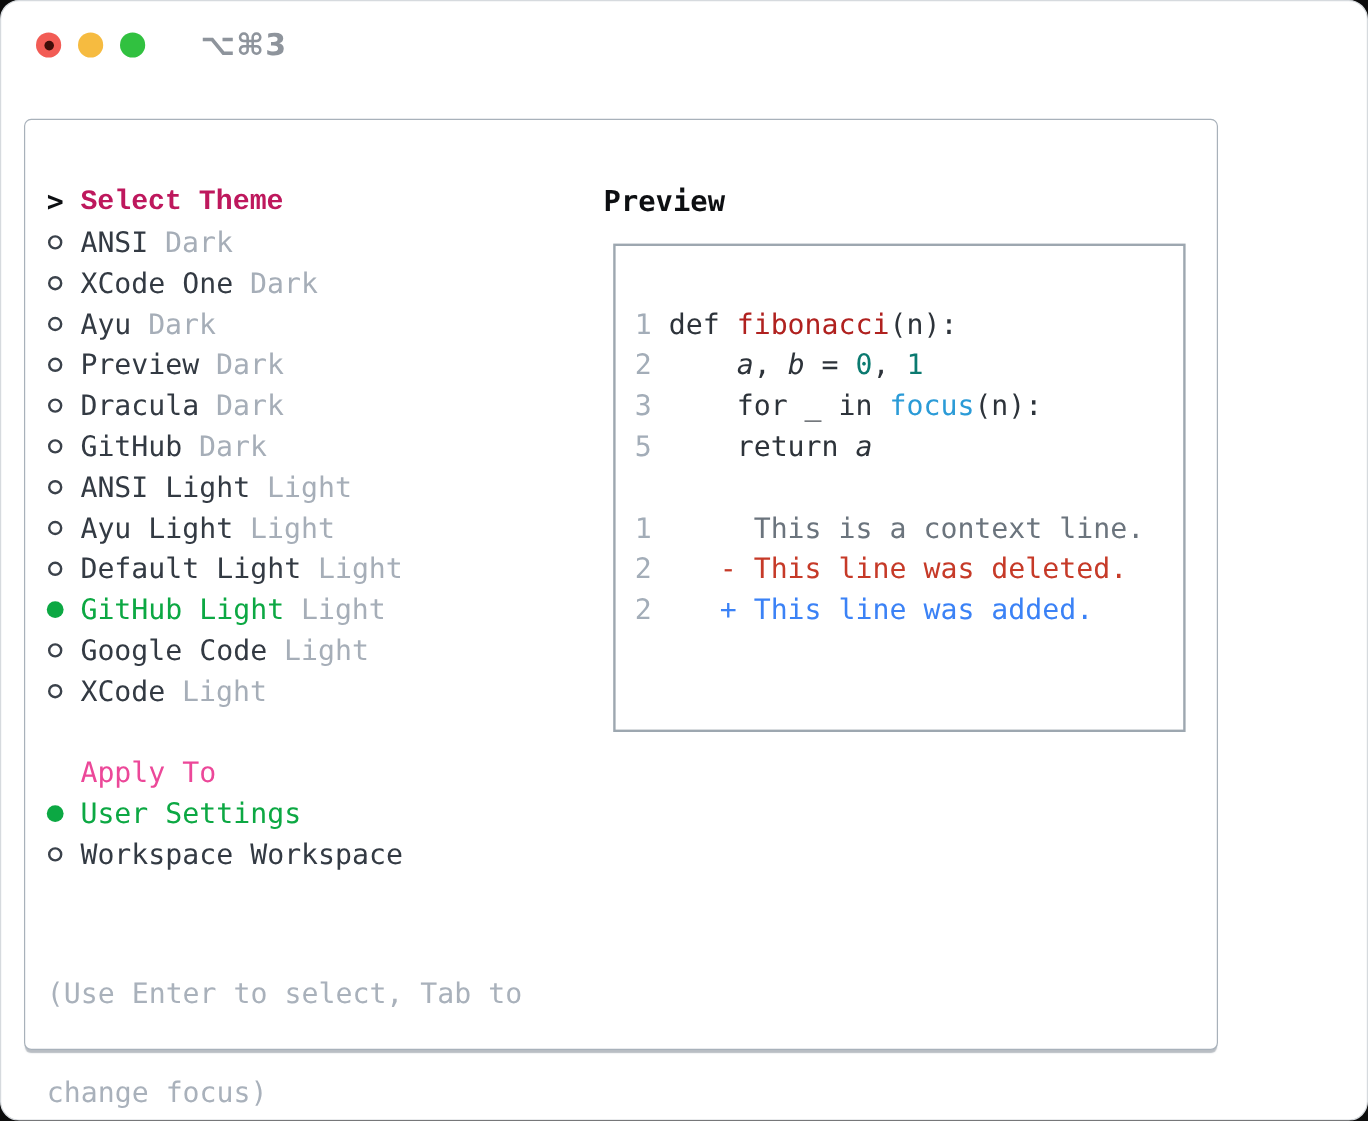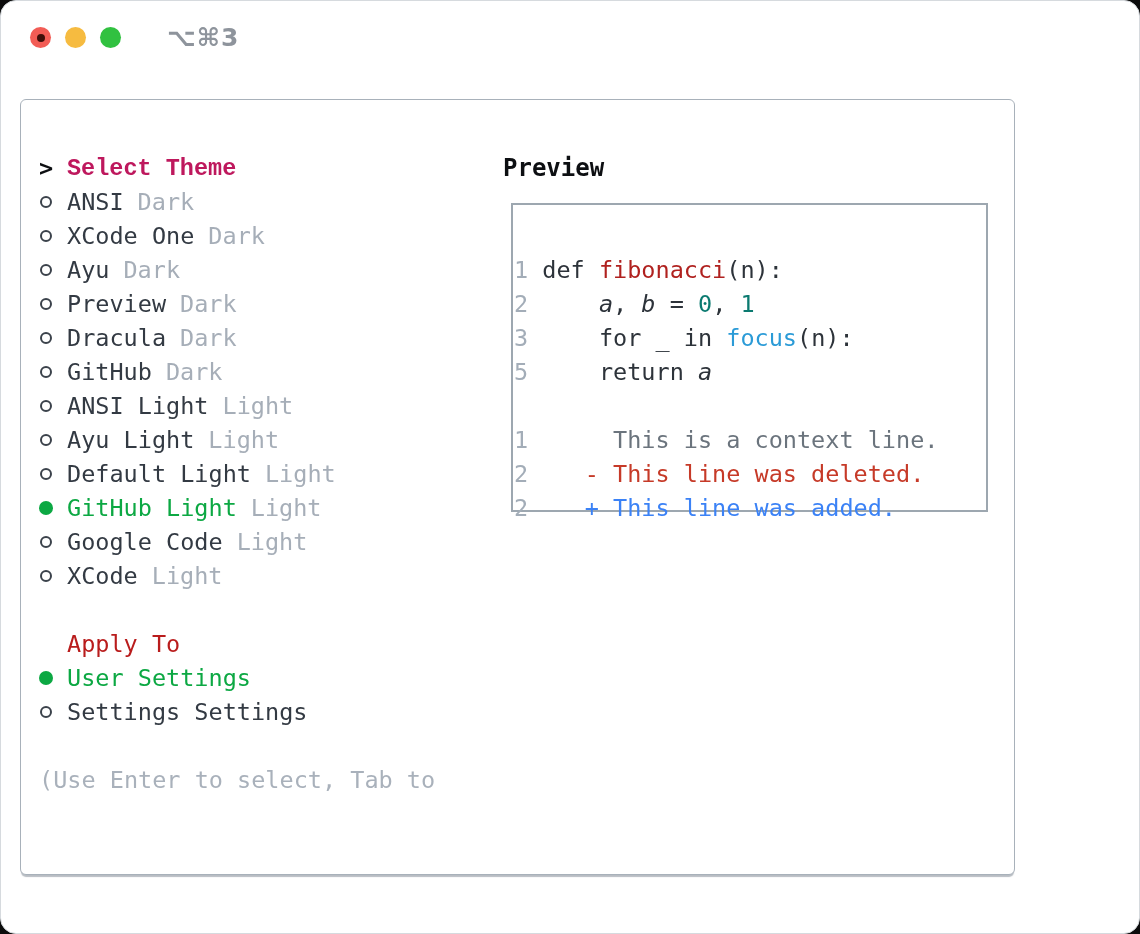--- a/index.html
+++ b/index.html
@@ -49,34 +49,34 @@
   .dot {
     width: 12px; height: 12px; border: 2px solid #3b424b; border-radius: 50%;
   }
   .dot-selected {
     width: 14px; height: 14px; border-radius: 50%; background: #0ca843;
   }
   .hdr { font-weight: 700; color: #be185d; white-space: pre; font-family: Liberation Mono, monospace; }
   .tname { color: #333a43; white-space: pre; }
   .tname.sel { color: #0ca843; text-align: center; }
   .badge { color: #a6aeb8; margin-left: 14px; white-space: pre; }
-  .apply-label { color: #b91c1c; white-space: pre; }
+  .apply-label { color: #ec4899; white-space: pre; }
   .help-line {
     height: 34px; line-height: 34px; font-size: 23.5px;
-    color: #a9b1bb; white-space: pre;
+    color: #a9b1bb; white-space: pre; margin-top: 48px;
   }
 
   
   .preview-title {
     position: absolute; left: 482px; top: 51px; height: 34px; line-height: 34px;
     font-size: 24px; font-weight: 700; color: #0d0f12;
   }
   .preview-box {
-    position: absolute; left: 490px; top: 103px; width: 477px; height: 309px;
-    border: 2px solid #9da7b0; background: #fff; padding: 48px 0 0 1px;
+    position: absolute; left: 490px; top: 103px; width: 477px; height: 407px;
+    border: 2px solid #9da7b0; background: #fff; padding: 48px 0 0 16px;
   }
   .pline { height: 34px; line-height: 34px; font-size: 23.5px; white-space: pre; }
   .ln       { color: #a3adb8; }
   .tok-plain   { color: #2d333a; }
   .tok-fn      { color: #b0211f; }
   .tok-lit     { color: #0b7a70; }
   .tok-builtin { color: #2b9bd7; }
   .tok-var     { color: #2d333a; font-style: italic; }
   .tok-ctx     { color: #6b747d; }
   .tok-del     { color: #c63a28; }
@@ -201,25 +201,26 @@
             <div class="row">
               <span class="marker">
                 <span class="dot-selected"></span>
               </span>
               <span class="tname sel">User Settings</span>
             </div>
             <div class="row">
               <span class="marker">
                 <span class="dot"></span>
               </span>
-              <span class="tname">Settings Settings</span>
+              <span class="tname">Workspace Workspace</span>
             </div>
           </div>
         <div class="row"></div>
         <div class="help-line">(Use Enter to select, Tab to</div>
+        <div class="help-line">change focus)</div>
       </div>
 
       <div class="preview-title">Preview</div>
       <div class="preview-box">
           <div class="pline"><span class="ln">1</span><span class="tok-plain"> def </span><span class="tok-fn">fibonacci</span><span class="tok-plain">(n):</span></div>
           <div class="pline"><span class="ln">2</span><span class="tok-plain">     </span><span class="tok-var">a</span><span class="tok-plain">, </span><span class="tok-var">b</span><span class="tok-plain"> = </span><span class="tok-lit">0</span><span class="tok-plain">, </span><span class="tok-lit">1</span></div>
           <div class="pline"><span class="ln">3</span><span class="tok-plain">     for _ in </span><span class="tok-builtin">focus</span><span class="tok-plain">(n):</span></div>
           <div class="pline"><span class="ln">5</span><span class="tok-plain">     return </span><span class="tok-var">a</span></div>
           <div class="pline"><span class="ln"></span></div>
           <div class="pline"><span class="ln">1</span><span class="tok-ctx">      This is a context line.</span></div>

